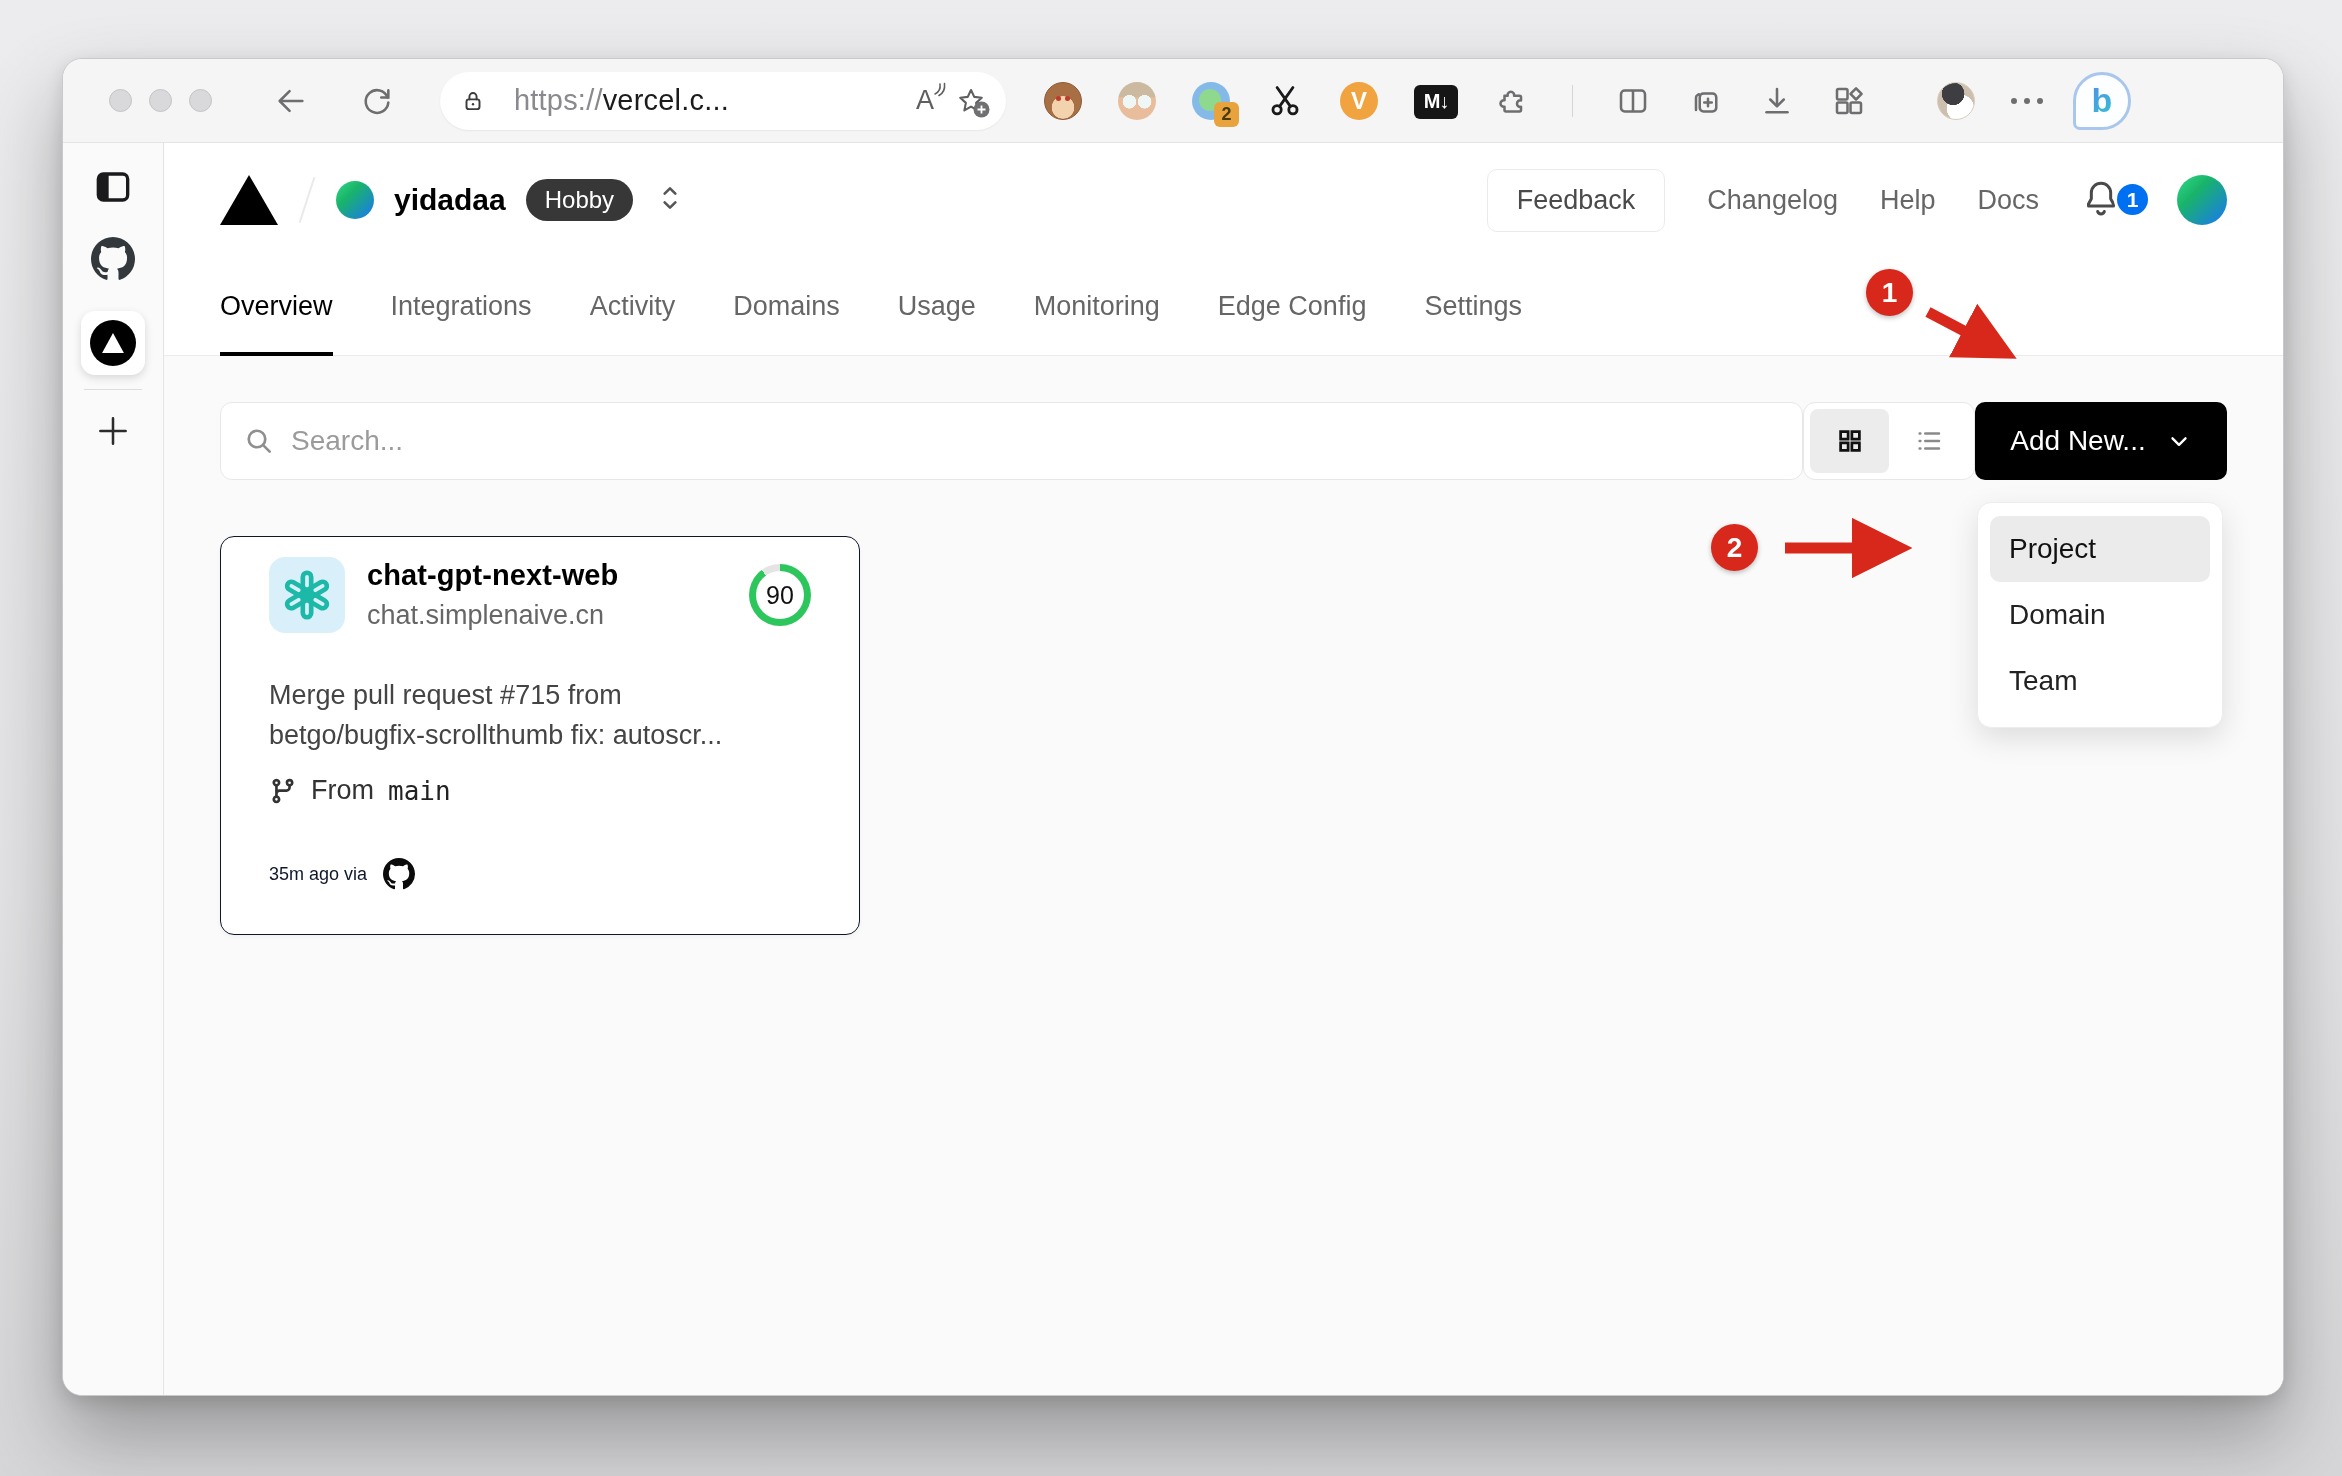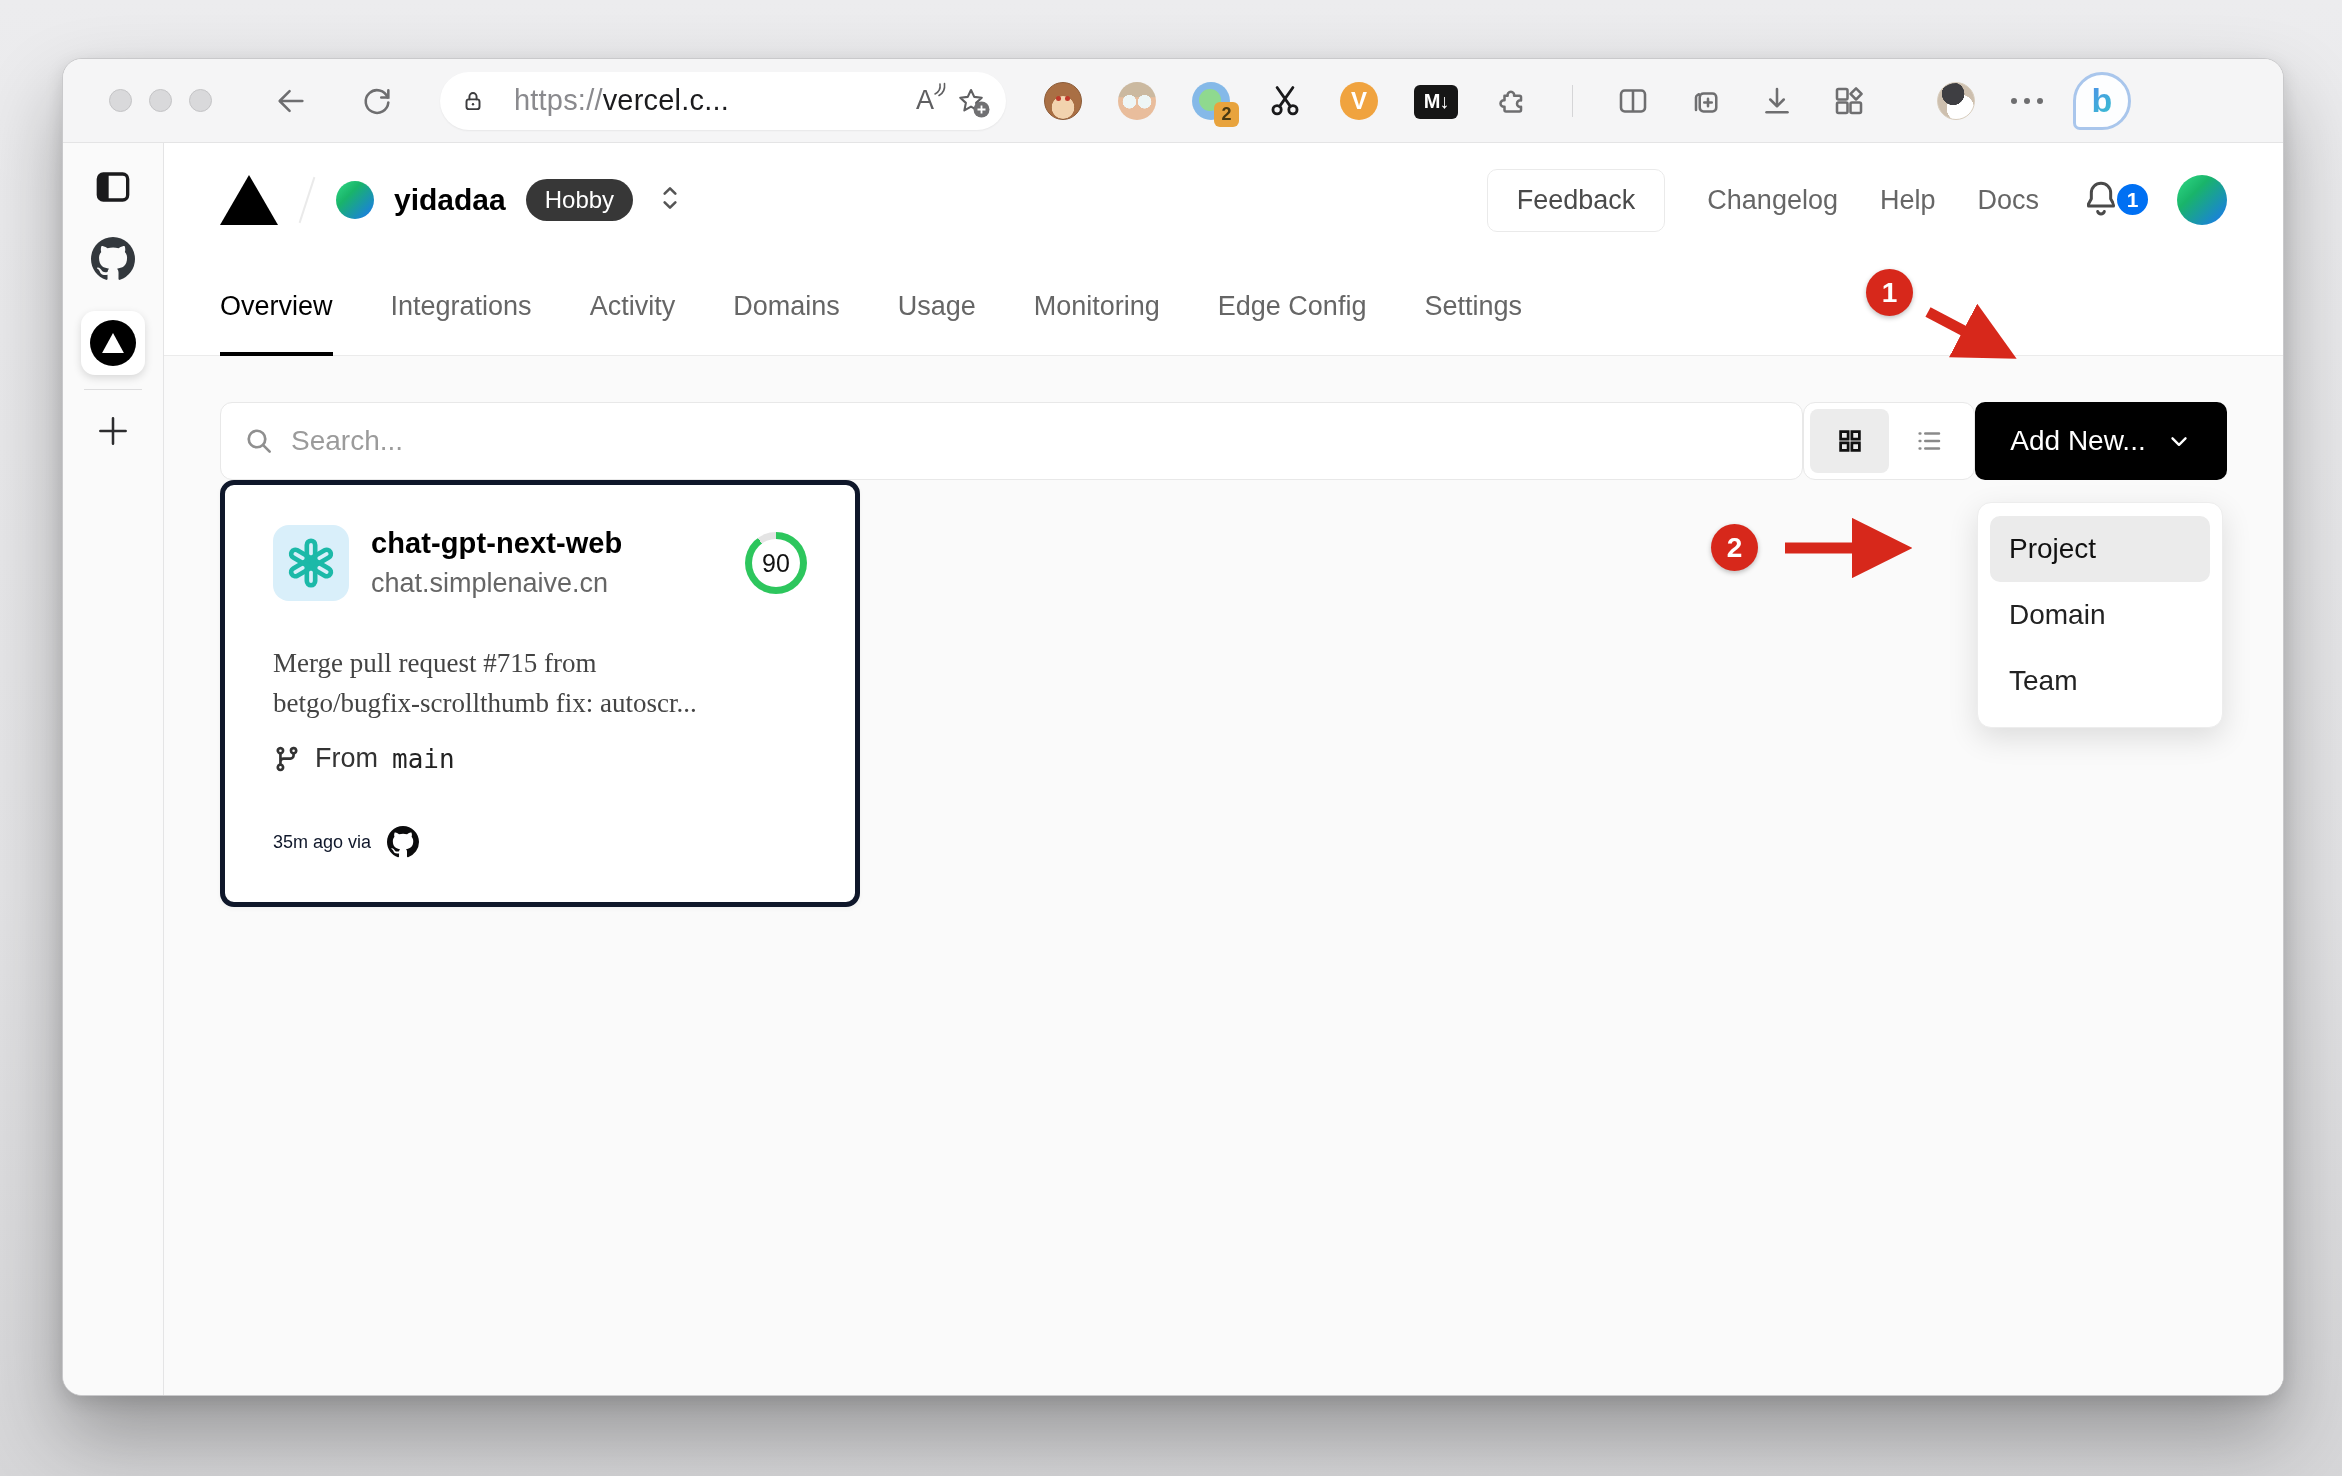--- a/index.html
+++ b/index.html
@@ -110,34 +110,34 @@
   .search input::placeholder { color:#9b9b9b; }
   .view-toggle { flex:0 0 172px; height:78px; background:#fff; border:1px solid #e8e8e8; border-radius:12px;
                  display:flex; align-items:center; padding:6px; }
   .vt-btn { flex:1; height:100%; display:flex; align-items:center; justify-content:center; border-radius:8px; cursor:pointer; }
   .vt-btn.active { background:#ececec; }
   .add-new { flex:0 0 252px; height:78px; background:#000; border:none; border-radius:10px; color:#fff;
              font-size:28px; font-weight:500; display:flex; align-items:center; justify-content:center;
              gap:20px; cursor:pointer; font-family:inherit; }
 
   
-  .card { width:640px; background:#fff; border:5px solid #0f172a; border-radius:14px;
-          box-shadow:0 2px 5px rgba(0,0,0,.04); padding:40px 48px 44px; cursor:pointer; }
+  .card { width:640px; margin-top:56px; background:#fff; border:1px solid #0f172a; border-radius:14px;
+          box-shadow:0 2px 5px rgba(0,0,0,.04); padding:20px 48px 44px; cursor:pointer; }
   .card-top { display:flex; align-items:center; gap:22px; }
   .proj-ico { width:76px; height:76px; border-radius:16px; background:#d9effa; display:flex;
               align-items:center; justify-content:center; flex:0 0 76px; }
   .proj-meta { min-width:0; }
   .proj-name { font-size:29px; font-weight:700; color:#000; letter-spacing:.1px; }
   .proj-domain { font-size:27px; color:#666; margin-top:8px; }
   .score-ring { margin-left:auto; width:62px; height:62px; border-radius:50%;
                 background:conic-gradient(#2dc65d 0 90%, #e4e4e4 90% 100%);
                 display:flex; align-items:center; justify-content:center; flex:0 0 62px; }
   .score-inner { width:48px; height:48px; border-radius:50%; background:#fff; display:flex;
                  align-items:center; justify-content:center; font-size:25px; color:#111; }
-  .commit { margin-top:42px; font-size:27px; color:#444; line-height:40px;font-family:Liberation Serif, serif; }
+  .commit { margin-top:42px; font-size:27px; color:#444; line-height:40px; }
   .branch-row { margin-top:20px; display:flex; align-items:center; gap:14px; font-size:27px; color:#333; }
   .branch-name { font-family:"DejaVu Sans Mono","Liberation Mono",monospace; font-size:26px; color:#222; }
   .card-foot { margin-top:52px; display:flex; align-items:center; gap:16px; font-size:18px; color:#0f172a; }
 
   
   .dropdown { position:absolute; top:146px; right:60px; width:246px; background:#fff; border:1px solid #ededed;
               border-radius:14px; box-shadow:0 10px 30px rgba(0,0,0,.12); padding:13px 12px; z-index:20; }
   .dd-item { height:66px; display:flex; align-items:center; padding:0 19px; font-size:28px; color:#222;
              border-radius:10px; cursor:pointer; }
   .dd-item.hl { background:#ebebeb; color:#111; }

